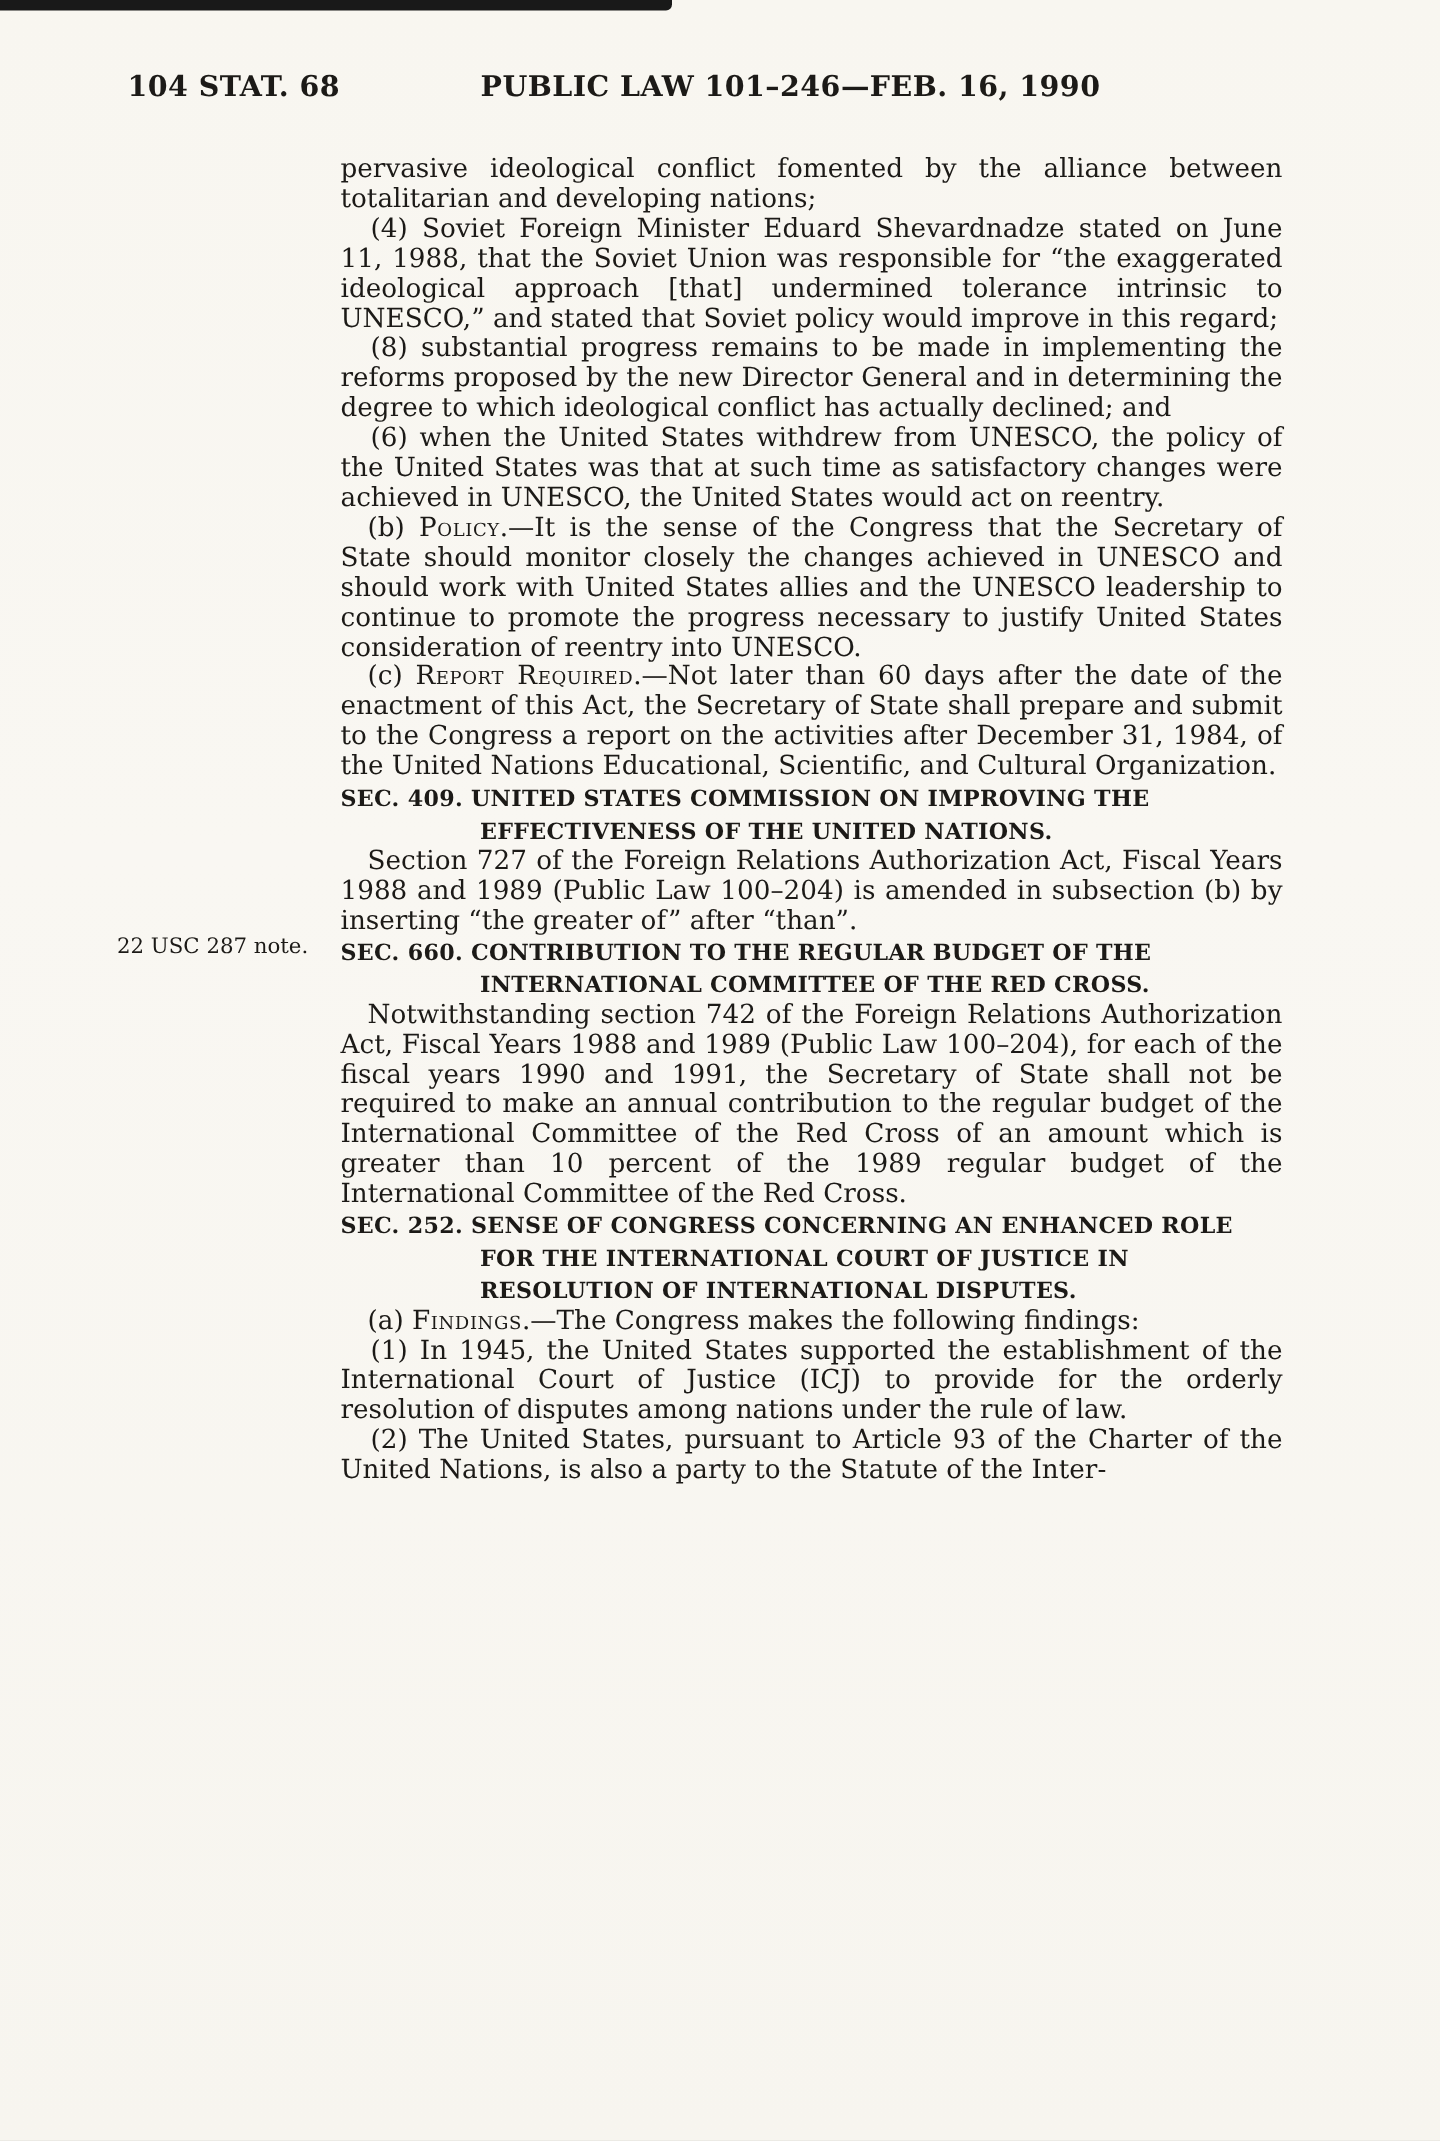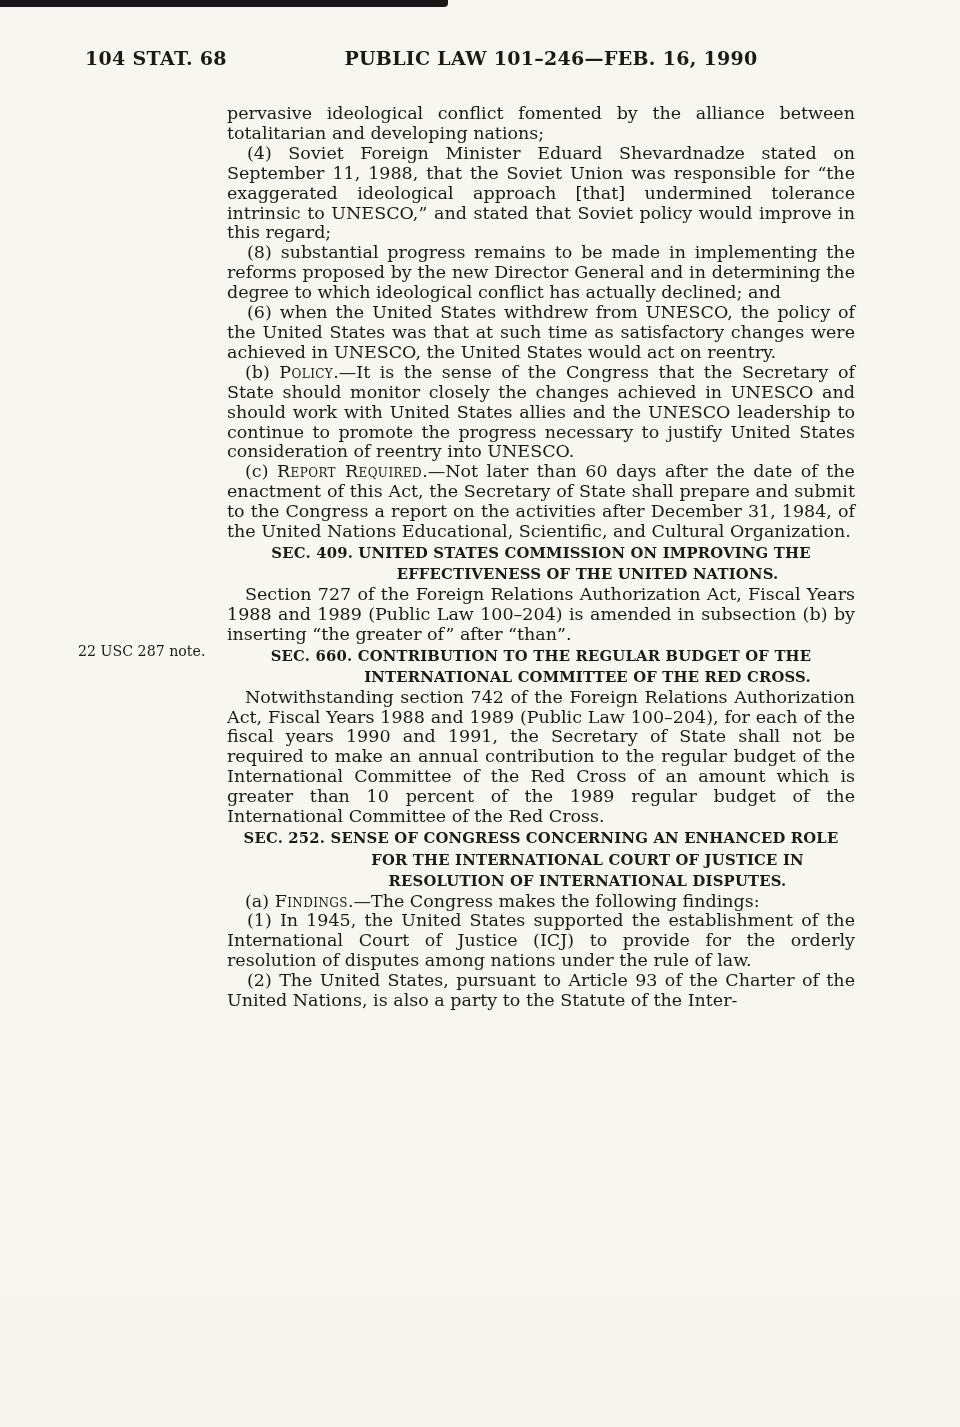--- a/index.html
+++ b/index.html
@@ -24,21 +24,21 @@
   .stat {
     position: absolute;
     top: 47px; left: 85px;
     font-size: 19px;
     font-weight: bold;
     letter-spacing: 0.3px;
     white-space: nowrap;
   }
   .law-title {
     position: absolute;
-    top: 47px; left: 237px;
+    top: 47px; left: 213px;
     width: 628px;
     text-align: center;
     font-size: 19px;
     font-weight: bold;
     letter-spacing: 0.3px;
     white-space: nowrap;
   }
   .column {
     position: absolute;
     top: 104px; left: 227px;
@@ -51,21 +51,21 @@
   .li { margin-left: 38px; text-indent: 20px; }
   .li.cont { text-indent: 0; }
   .para { text-indent: 18px; }
   .sec-head {
     font-weight: bold;
     font-size: 14.8px;
     line-height: 21.5px;
     margin: 11px 0 8px 0;
     padding-left: 93px;
     text-indent: -93px;
-    text-align: center;
+    text-align: left;
     letter-spacing: 0.2px;
   }
   .para-wrap { position: relative; }
   .margin-note {
     position: absolute;
     left: -149px; top: 22px;
     width: 146px;
     font-size: 14.2px;
     line-height: 16px;
     text-align: left;
@@ -82,21 +82,21 @@
 
   <div class="edge-artifact"></div>
 
   <span class="stat">104 STAT. 68</span>
   <span class="law-title">PUBLIC LAW 101–246—FEB. 16, 1990</span>
 
   <main class="column">
 
     <p class="li cont">pervasive ideological conflict fomented by the alliance between totalitarian and developing nations;</p>
 
-    <p class="li">(4) Soviet Foreign Minister Eduard Shevardnadze stated on September 11, 1988, that the Soviet Union was responsible for “the exaggerated ideological approach [that] undermined tolerance intrinsic to UNESCO,” and stated that Soviet policy would improve in this regard;</p>
+    <p class="li">(4) Soviet Foreign Minister Eduard Shevardnadze stated on June 11, 1988, that the Soviet Union was responsible for “the exaggerated ideological approach [that] undermined tolerance intrinsic to UNESCO,” and stated that Soviet policy would improve in this regard;</p>
     <p class="li">(8) substantial progress remains to be made in implementing the reforms proposed by the new Director General and in determining the degree to which ideological conflict has actually declined; and</p>
     <p class="li">(6) when the United States withdrew from UNESCO, the policy of the United States was that at such time as satisfactory changes were achieved in UNESCO, the United States would act on reentry.</p>
 
     <p class="para"><span>(b) </span><span class="sc">Policy</span><span>.—It is the sense of the Congress that the Secretary of State should monitor closely the changes achieved in UNESCO and should work with United States allies and the UNESCO leadership to continue to promote the progress necessary to justify United States consideration of reentry into UNESCO.</span></p>
 
     <p class="para"><span>(c) </span><span class="sc">Report Required</span><span>.—Not later than 60 days after the date of the enactment of this Act, the Secretary of State shall prepare and submit to the Congress a report on the activities after December 31, 1984, of the United Nations Educational, Scientific, and Cultural Organization.</span></p>
 
     <p class="sec-head">SEC. 409. UNITED STATES COMMISSION ON IMPROVING THE EFFECTIVENESS OF THE UNITED NATIONS.</p>
 
     <div class="para-wrap">

